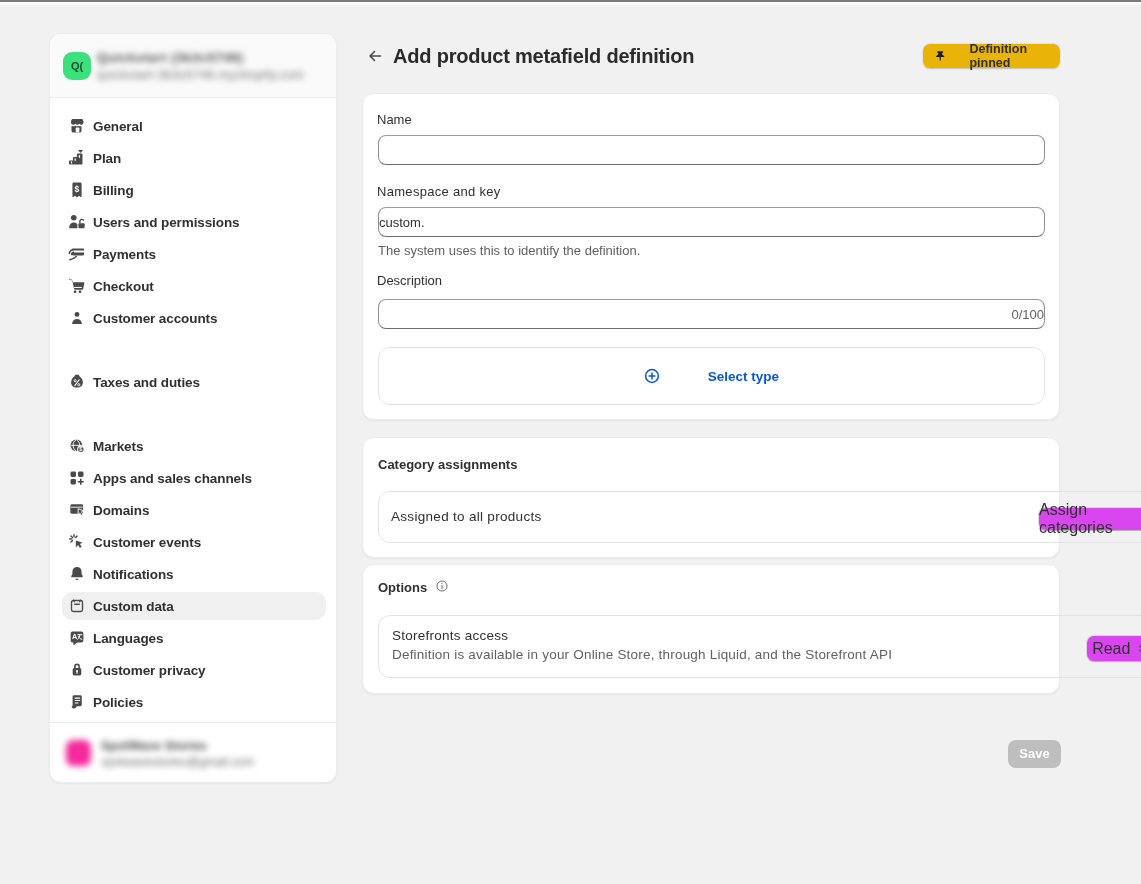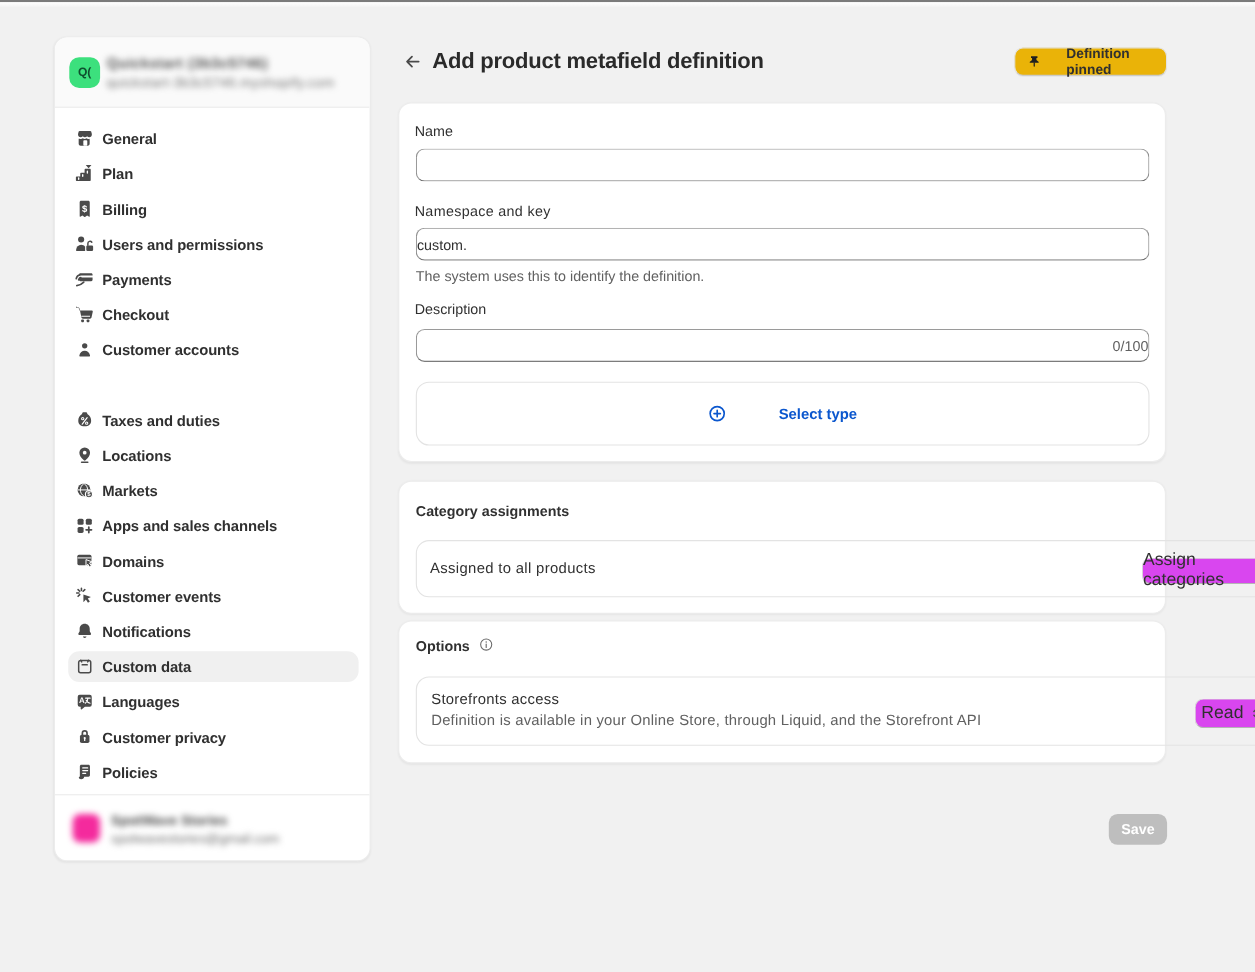--- a/index.html
+++ b/index.html
@@ -120,28 +120,20 @@
       <span>Customer accounts</span>
     </div>
   <div class="nav" style="top:334px">
       <svg width="18" height="18" viewBox="0 0 20 20">
         <path fill="#4a4a4a" d="M8.1 1.9h3.8l1.05 2.1c2.35 1.45 3.55 3.95 3.55 6.6 0 3.4-2.25 5.6-6.5 5.6s-6.5-2.2-6.5-5.6c0-2.65 1.2-5.15 3.55-6.6L8.1 1.9Z"></path>
         <circle cx="8" cy="8.5" r="1.15" fill="none" stroke="#fff" stroke-width="1.05"></circle>
         <circle cx="12" cy="13" r="1.15" fill="none" stroke="#fff" stroke-width="1.05"></circle>
         <path d="M12.5 7.5l-5 6.5" stroke="#fff" stroke-width="1.2" stroke-linecap="round"></path>
       </svg>
       <span>Taxes and duties</span>
-    </div>
-  <div class="nav" style="top:366px">
-      <svg width="18" height="18" viewBox="0 0 20 20">
-        <path fill="#4a4a4a" d="M10 1.9a5.4 5.4 0 0 1 5.4 5.4c0 2.7-1.9 5.2-4.6 7.7a1.2 1.2 0 0 1-1.6 0C6.5 12.5 4.6 10 4.6 7.3A5.4 5.4 0 0 1 10 1.9Z"></path>
-        <circle cx="10" cy="7.3" r="1.9" fill="#fff"></circle>
-        <path d="M6.9 17h6.2" stroke="#4a4a4a" stroke-width="1.6" stroke-linecap="round"></path>
-      </svg>
-      <span>Locations</span>
     </div>
   <div class="nav" style="top:430px">
       <svg width="18" height="18" viewBox="0 0 20 20">
         <rect x="2.8" y="2.8" width="6.1" height="6.1" rx="1.6" fill="#4a4a4a"></rect>
         <rect x="11.1" y="2.8" width="6.1" height="6.1" rx="1.6" fill="#4a4a4a"></rect>
         <rect x="2.8" y="11.1" width="6.1" height="6.1" rx="1.6" fill="#4a4a4a"></rect>
         <path d="M14.15 11.4v5.4M11.45 14.1h5.4" stroke="#4a4a4a" stroke-width="1.8" stroke-linecap="round"></path>
       </svg>
       <span>Apps and sales channels</span>
     </div>

